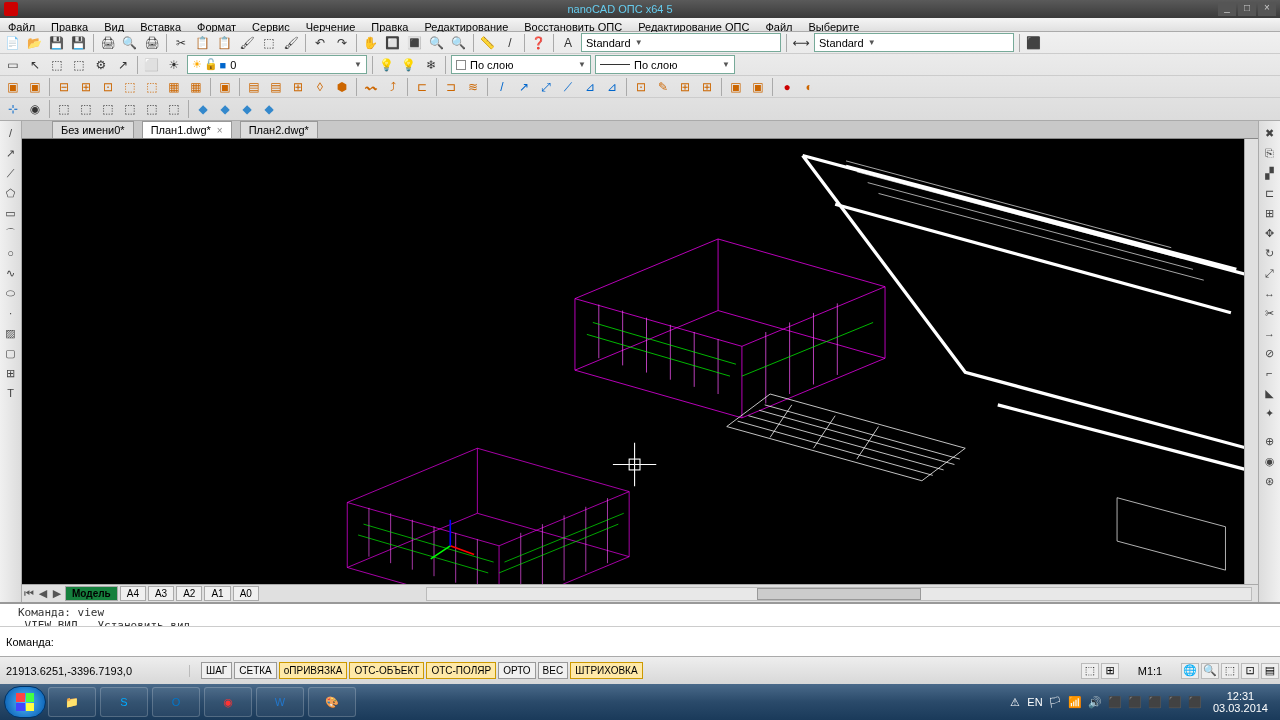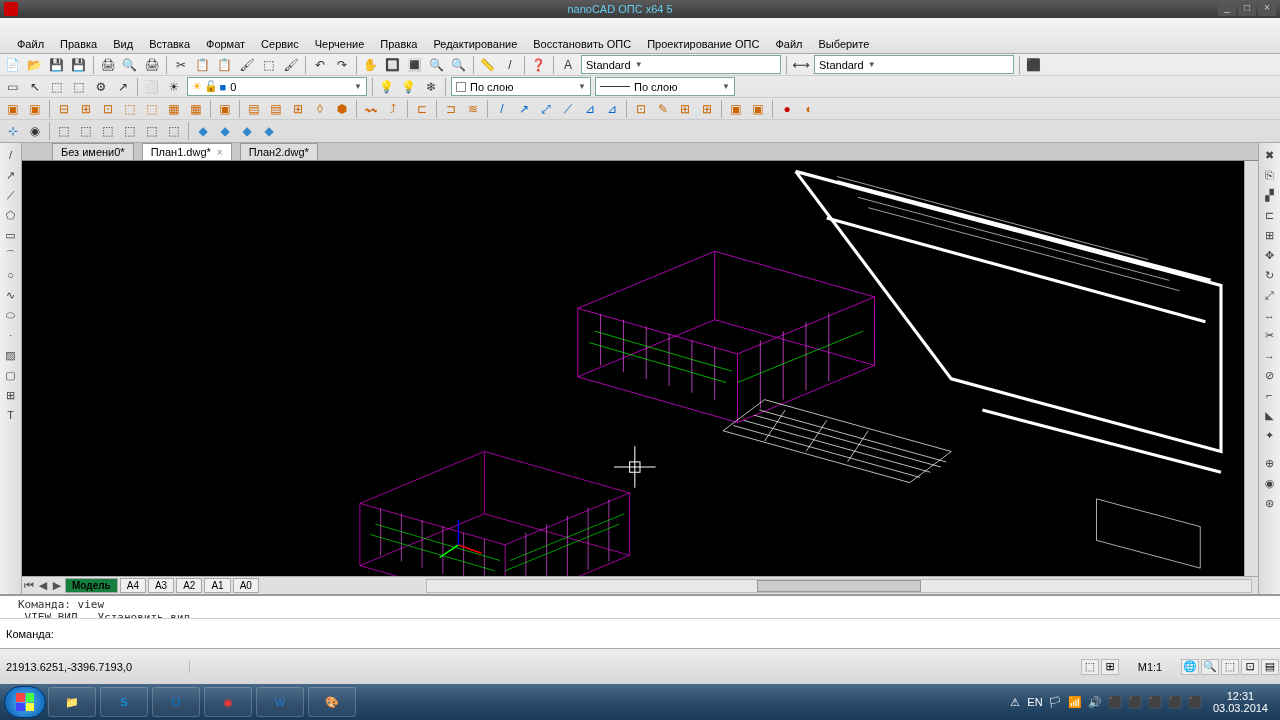--- a/index.html
+++ b/index.html
@@ -2,21 +2,21 @@
 <html><head>
 <meta charset="utf-8">
 <style>
 *{margin:0;padding:0;box-sizing:border-box;font-family:Tahoma,sans-serif;font-size:11px;user-select:none}
 body{width:1280px;height:720px;background:#d4d0c8;overflow:hidden;display:flex;flex-direction:column}
 .titlebar{height:18px;background:linear-gradient(#5a5a5a,#3a3a3a);color:#fff;display:flex;align-items:center;padding:0 4px}
 .titlebar .icon{width:14px;height:14px;background:#c00;border-radius:2px;margin-right:6px}
 .titlebar .spacer{flex:1}
 .titlebar .title{color:#6ce;font-size:11px}
 .titlebar .winbtn{width:18px;height:14px;margin-left:2px;background:#555;color:#ccc;text-align:center;line-height:12px;font-size:10px;cursor:pointer}
-.menubar{height:36px;background:linear-gradient(#f5f5f5,#e0e0e0);display:flex;align-items:flex-end;padding:0 9px;border-bottom:1px solid #aaa}
+.menubar{height:14px;background:linear-gradient(#f5f5f5,#e0e0e0);display:flex;align-items:flex-start;padding:0 0;border-bottom:1px solid #aaa}
 .menubar .mi{padding:3px 8px;cursor:pointer}
 .toolbars{background:linear-gradient(#f0f0f0,#dcdcdc);border-bottom:1px solid #aaa}
 .tbrow{height:22px;display:flex;align-items:center;padding:0 2px;border-bottom:1px solid #ccc}
 .tbrow:last-child{border-bottom:none}
 .tbtn{width:20px;height:20px;margin:0 1px;border:1px solid transparent;display:flex;align-items:center;justify-content:center;cursor:pointer;font-size:12px;color:#333}
 .tsep{width:1px;height:18px;background:#aaa;margin:0 3px}
 .combo{height:19px;border:1px solid #7a9;background:#fff;display:flex;align-items:center;padding:0 4px;margin:0 2px}
 .combo .dd{margin-left:4px;font-size:8px;color:#555}
 .wide{flex:0 0 200px}
 .xwide{flex:0 0 140px}
@@ -35,21 +35,21 @@
 .bottomtabs{height:18px;background:#e0e0e0;display:flex;align-items:center;border-top:1px solid #aaa}
 .bottomtabs .nav{width:14px;text-align:center;cursor:pointer;color:#555}
 .btab{padding:1px 6px;border:1px solid #aaa;background:#f0f0f0;margin:0 1px;font-size:10px;cursor:pointer}
 .btab.active{background:#15803d;font-weight:bold}
 .hscroll{flex:1;height:14px;background:#e8e8e8;margin:0 6px;position:relative;border:1px solid #bbb}
 .hscroll .thumb{position:absolute;left:40%;width:20%;height:100%;background:#ccc;border:1px solid #999}
 .cmdpanel{height:54px;background:#fff;border-top:2px solid #999;display:flex;flex-direction:column}
 .cmdhist{flex:1;padding:2px 18px;font-family:Consolas,monospace;font-size:11px;color:#333;overflow:hidden;white-space:pre-line}
 .cmdline{height:30px;border-top:1px solid #ccc;display:flex;align-items:center;padding:0 6px;font-family:Consolas,monospace;font-size:11px}
 .cmdline input{flex:1;border:none;outline:none;font-family:inherit;font-size:inherit;margin-left:4px}
-.statusbar{height:36px;background:linear-gradient(#eee,#d8d8d8);border-top:1px solid #aaa;display:flex;align-items:center;font-size:10px}
+.statusbar{height:28px;background:linear-gradient(#eee,#d8d8d8);border-top:1px solid #aaa;display:flex;align-items:center;font-size:10px}
 .statusbar .coord{width:190px;padding:0 6px;border-right:1px solid #bbb}
 .statusbar .toggles{display:flex;margin-left:10px}
 .stoggle{padding:2px 4px;border:1px solid #999;margin:0 1px;background:#f0f0f0;font-size:10px;cursor:pointer}
 .stoggle.on{background:#ffe9a8;border-color:#c90}
 .statusbar .spacer{flex:1}
 .statusbar .sbtn{width:18px;height:16px;border:1px solid #bbb;margin:0 1px;background:#eee;cursor:pointer;display:flex;align-items:center;justify-content:center}
 .taskbar{height:36px;background:linear-gradient(#4a6a8a,#2a4a6a,#1a3a5a);display:flex;align-items:center;padding:0 4px}
 .startbtn{width:42px;height:32px;border-radius:16px;background:radial-gradient(circle,#5bf,#05a);border:1px solid #036;display:flex;align-items:center;justify-content:center;cursor:pointer}
 .startbtn .win{width:18px;height:18px;display:grid;grid-template-columns:1fr 1fr;grid-template-rows:1fr 1fr;gap:1px}
 .startbtn .win div:nth-child(1){background:#f44}
@@ -79,21 +79,21 @@
   <div class="mi">Файл</div>
   <div class="mi">Правка</div>
   <div class="mi">Вид</div>
   <div class="mi">Вставка</div>
   <div class="mi">Формат</div>
   <div class="mi">Сервис</div>
   <div class="mi">Черчение</div>
   <div class="mi">Правка</div>
   <div class="mi">Редактирование</div>
   <div class="mi">Восстановить ОПС</div>
-  <div class="mi">Проектирование ОПС</div>
+  <div class="mi">Редактирование ОПС</div>
   <div class="mi">Файл</div>
   <div class="mi">Выберите</div>
 </div>
 
 <div class="toolbars">
 
   <div class="tbrow">
     <div class="tbtn">📄</div>
     <div class="tbtn">📂</div>
     <div class="tbtn">💾</div>
@@ -409,20 +409,30 @@
 -VIEW,ВИД - Установить вид
 Выберите опции [?/Удалить/СТандартные виды/Восстановить/Сохранить/СВойства вида/Рамка/] swiso</div>
   <div class="cmdline">
     <span>Команда:</span>
     <input type="text" style="">
   </div>
 </div>
 
 <div class="statusbar">
   <div class="coord">21913.6251,-3396.7193,0</div>
+  <div class="toggles">
+    <div class="stoggle">ШАГ</div>
+    <div class="stoggle">СЕТКА</div>
+    <div class="stoggle on">оПРИВЯЗКА</div>
+    <div class="stoggle on">ОТС-ОБЪЕКТ</div>
+    <div class="stoggle on">ОТС-ПОЛЯР</div>
+    <div class="stoggle">ОРТО</div>
+    <div class="stoggle">ВЕС</div>
+    <div class="stoggle on">ШТРИХОВКА</div>
+  </div>
   <div class="spacer"></div>
   <div class="sbtn">⬚</div>
   <div class="sbtn">⊞</div>
   <div style="width:60px;text-align:center">М1:1</div>
   <div class="sbtn">🌐</div>
   <div class="sbtn">🔍</div>
   <div class="sbtn">⬚</div>
   <div class="sbtn">⊡</div>
   <div class="sbtn">▤</div>
 </div>

